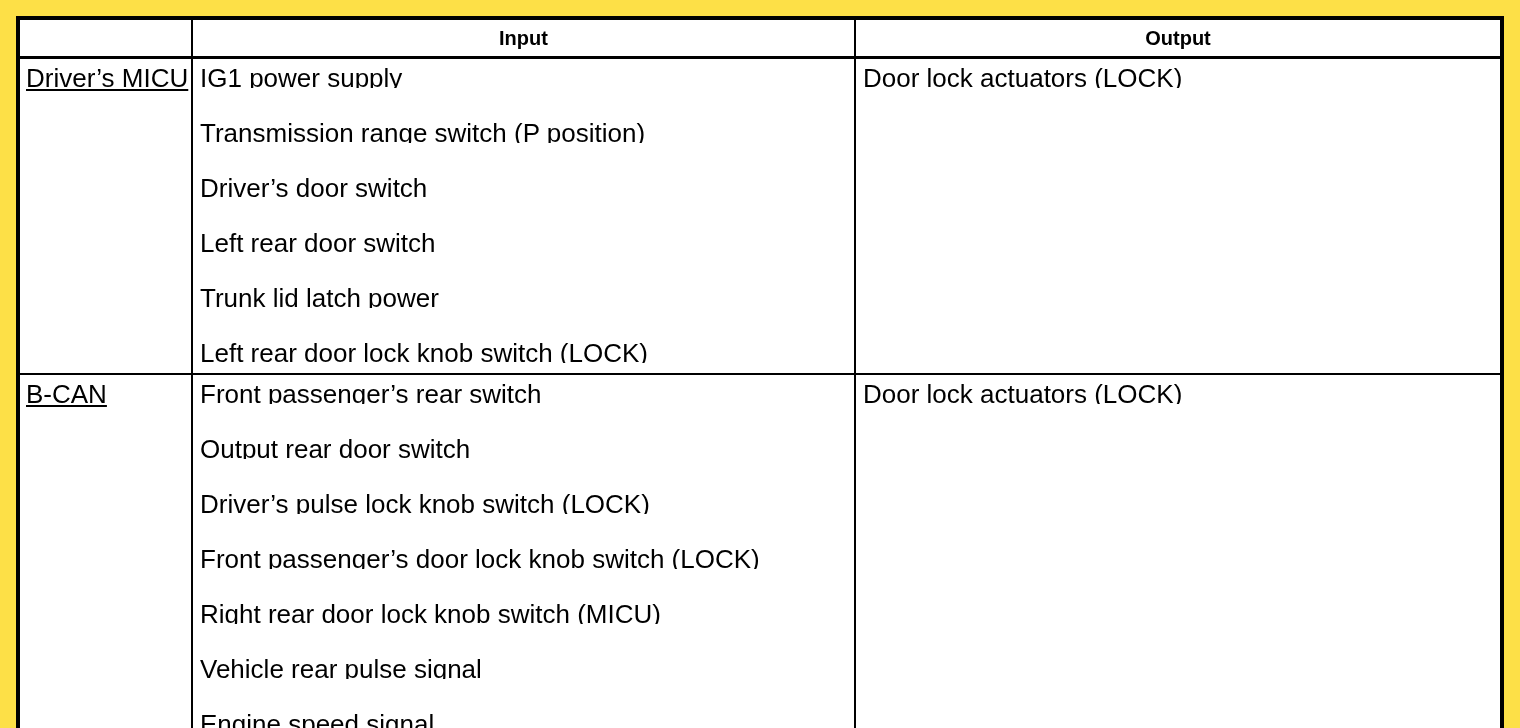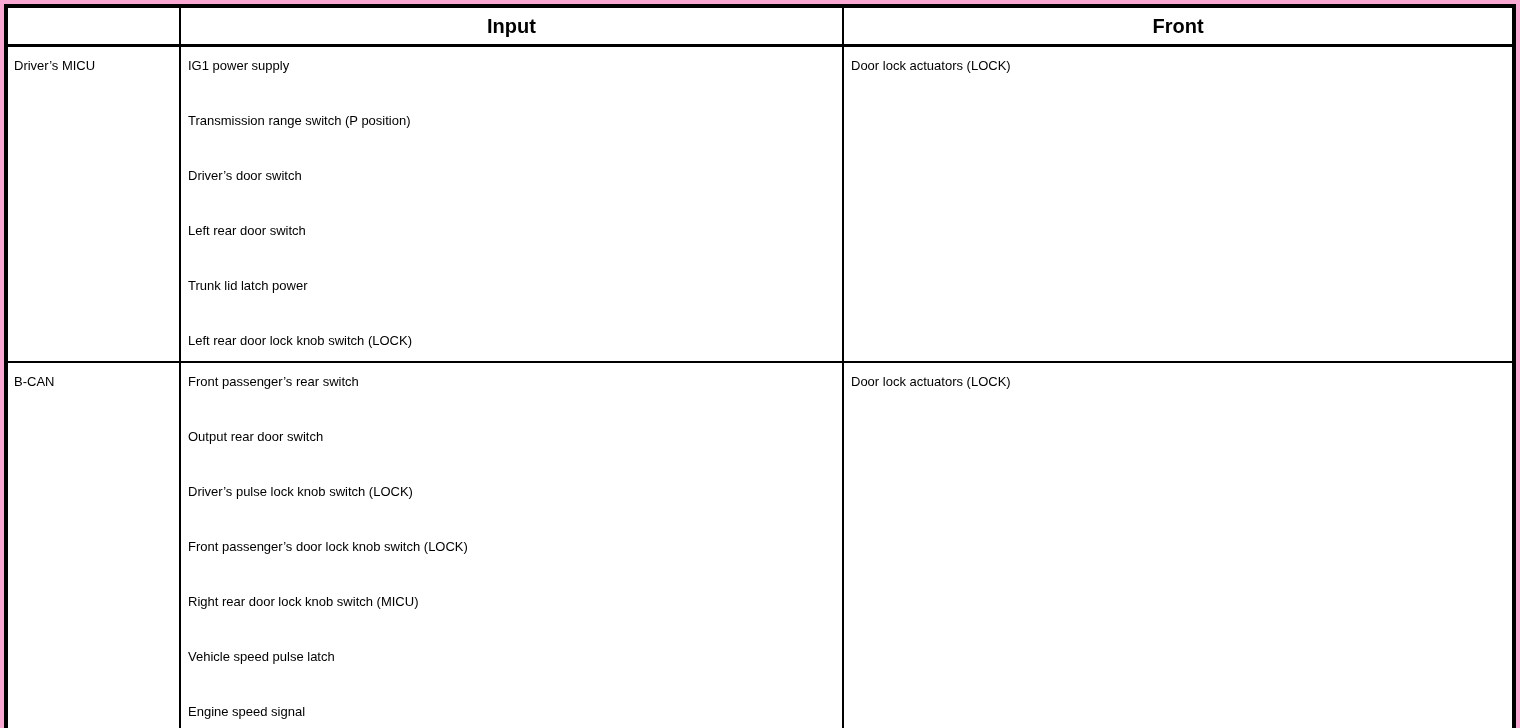--- a/index.html
+++ b/index.html
@@ -6,22 +6,22 @@
     margin: 0;
     padding: 0;
     background: #ffffff;
     font-family: "Liberation Sans", "DejaVu Sans", sans-serif;
     color: #000000;
   }
   .page {
     width: 1520px;
     height: 728px;
     box-sizing: border-box;
-    padding: 4px;
-    background: #f9a8d4;
+    padding: 16px;
+    background: #fde047;
     overflow: hidden;
   }
   table.io-table {
     width: 100%;
     height: 718px;
     border-collapse: collapse;
     table-layout: fixed;
     border: 4px solid #000000;
     background: #ffffff;
   }
@@ -36,27 +36,28 @@
     vertical-align: middle;
     height: 32px;
     padding: 2px 4px;
     border-bottom: 3px solid #000000;
     border-left: 2px solid #000000;
     background: #ffffff;
   }
   th:first-child { border-left: none; }
 
   td {
-    font-size: 13px;
+    font-size: 26px;
     line-height: 20px;
     vertical-align: top;
     padding: 9px 4px 10px 6px;
     border-left: 2px solid #000000;
     border-top: 2px solid #000000;
     background: #ffffff;
+    text-decoration: underline;
   }
   td:first-child { border-left: none; }
   tbody tr:first-child td { border-top: none; }
   tbody tr:nth-child(1) { height: 306px; }
   tbody tr:nth-child(2) { height: 364px; }
 
   .cell-item {
     margin: 0 0 35px 1px;
     white-space: nowrap;
     overflow: hidden;
@@ -71,21 +72,21 @@
   <table class="io-table">
     <colgroup>
       <col class="col-source">
       <col class="col-input">
       <col class="col-output">
     </colgroup>
     <thead>
       <tr>
         <th></th>
         <th>Input</th>
-        <th>Front</th>
+        <th>Output</th>
       </tr>
     </thead>
     <tbody id="table-body">
   <tr>
     <td>
       <div class="source-label">Driver’s MICU</div>
     </td>
     <td>
             <div class="cell-item">IG1 power supply</div>
             <div class="cell-item">Transmission range switch (P position)</div>
@@ -102,21 +103,21 @@
   <tr>
     <td>
       <div class="source-label">B-CAN</div>
     </td>
     <td>
             <div class="cell-item">Front passenger’s rear switch</div>
             <div class="cell-item">Output rear door switch</div>
             <div class="cell-item">Driver’s pulse lock knob switch (LOCK)</div>
             <div class="cell-item">Front passenger’s door lock knob switch (LOCK)</div>
             <div class="cell-item">Right rear door lock knob switch (MICU)</div>
-            <div class="cell-item">Vehicle speed pulse latch</div>
+            <div class="cell-item">Vehicle rear pulse signal</div>
             <div class="cell-item">Engine speed signal</div>
           </td>
     <td>
             <div class="cell-item">Door lock actuators (LOCK)</div>
           </td>
   </tr>
 </tbody>
   </table>
 </div>
 

